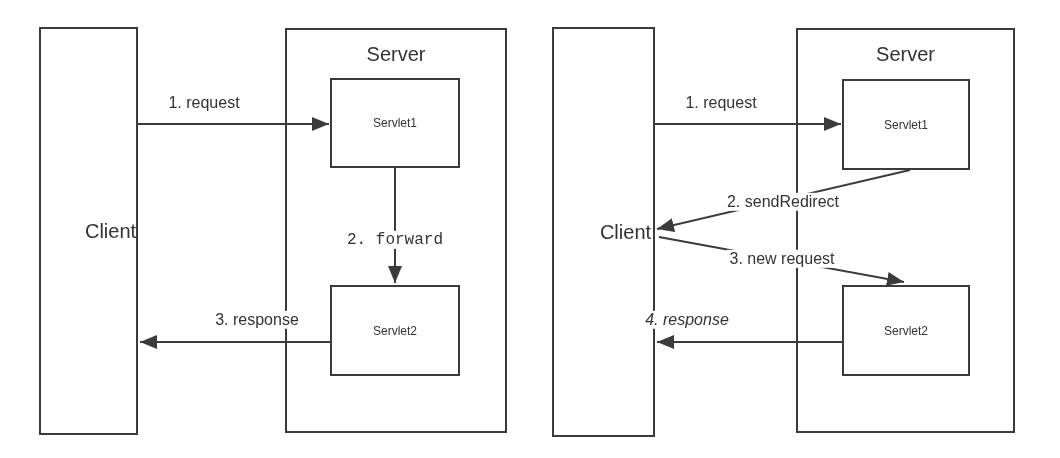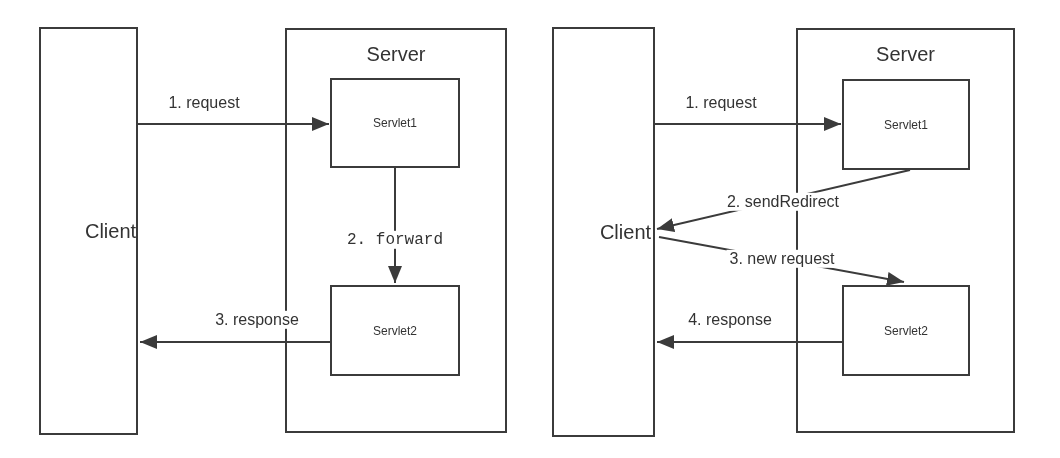--- a/index.html
+++ b/index.html
@@ -90,16 +90,16 @@
     <line x1="842" y1="342" x2="657" y2="342" marker-end="url(#arrow)"></line>
   </svg>
 
   <div class="layer">
     <span class="arrow-label" style="left:204px;top:103px;">1. request</span>
     <span class="arrow-label" style="left:395px;top:240px;font-family:Liberation Mono, monospace;">2. forward</span>
     <span class="arrow-label" style="left:213px;top:320px;margin-left:44px;">3. response</span>
     <span class="arrow-label" style="left:721px;top:103px;">1. request</span>
     <span class="arrow-label" style="left:783px;top:202px;">2. sendRedirect</span>
     <span class="arrow-label" style="left:774px;top:259px;margin-left:8px;">3. new request</span>
-    <span class="arrow-label" style="left:730px;top:320px;">4. response</span>
+    <span class="arrow-label" style="left:687px;top:320px;font-style:italic;">4. response</span>
   </div>
 
 </div>
 
 </body></html>

